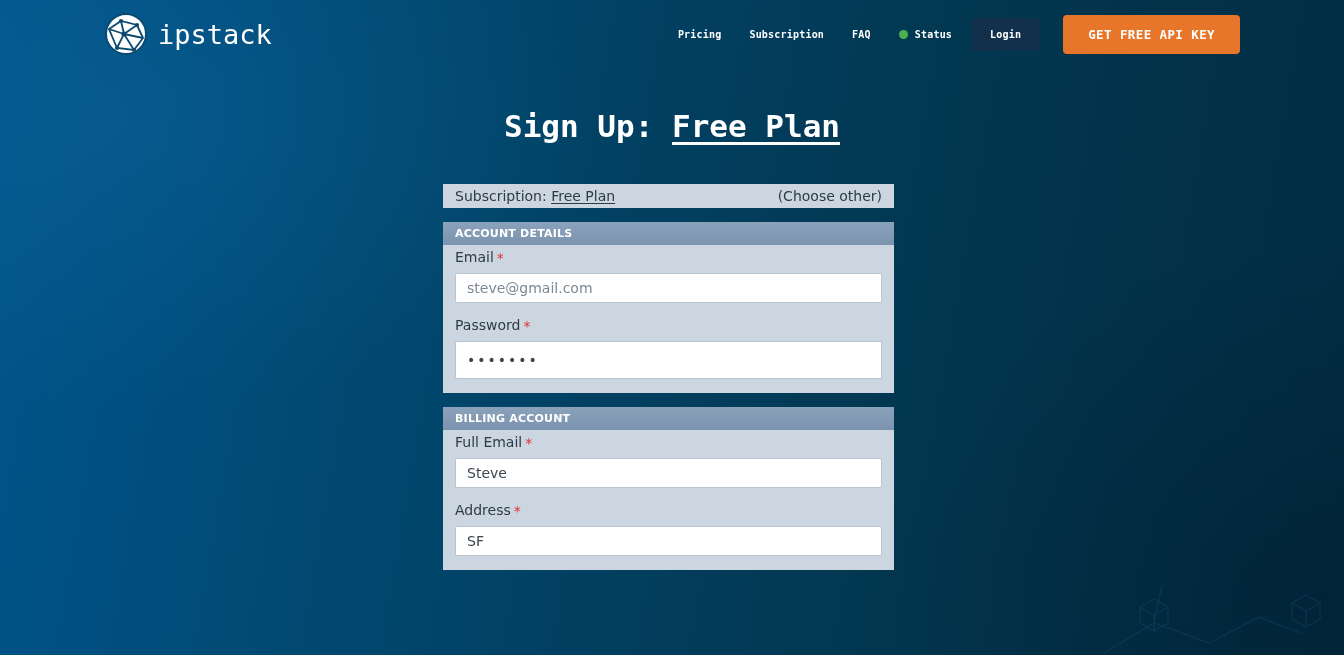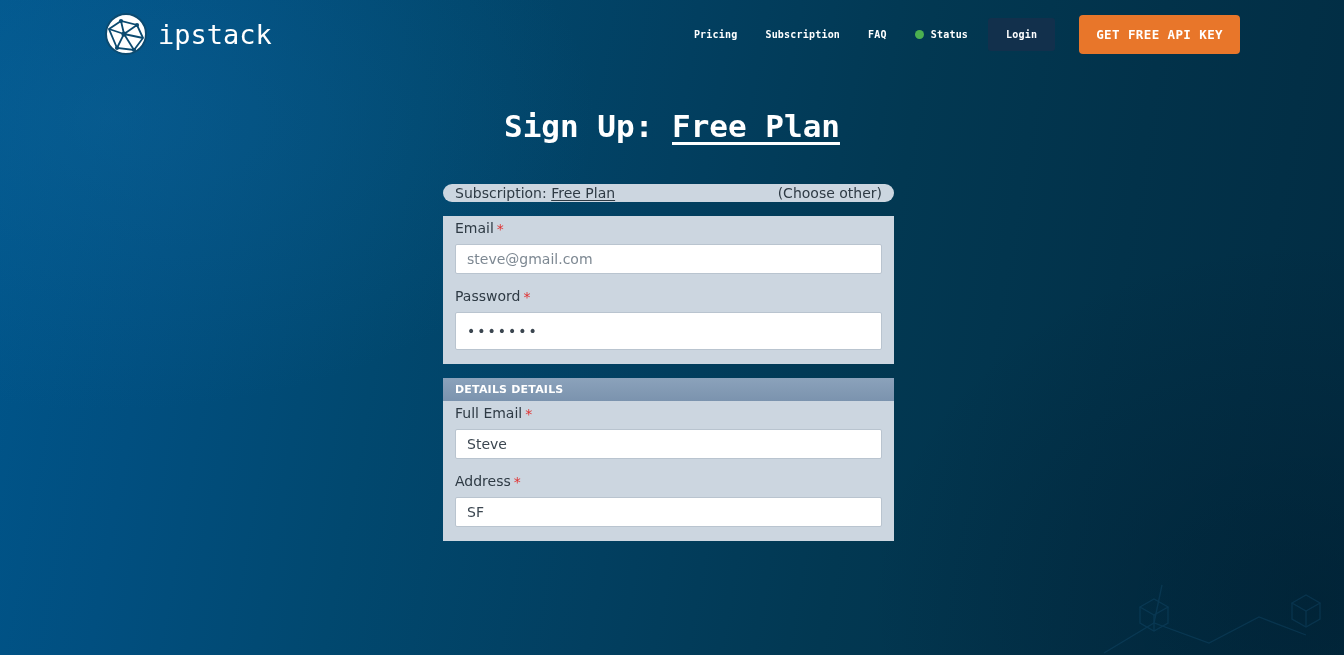--- a/index.html
+++ b/index.html
@@ -106,21 +106,21 @@
   }
   .nav-login {
     background: #12304c;
     border-radius: 3px;
     padding: 11px 18px;
     margin-left: 6px;
   }
   .nav-cta {
     background: #e8762a;
     border-radius: 4px;
-    padding: 12px 17px;
+    padding: 12px 25px;
     margin-left: 24px;
     font-size: 12.5px;
     letter-spacing: 0.4px;
     color: #ffffff;
   }
 
   
   .page-title {
     position: absolute;
     top: 108px;
@@ -142,27 +142,26 @@
   .form-wrap {
     position: absolute;
     left: 443px;
     top: 184px;
     width: 451px;
     z-index: 4;
   }
 
   .subscription-bar {
     background: #ccd6e0;
-    height: 18px;
+    height: 24px;
     display: flex;
     align-items: center;
     padding: 0 12px;
     font-size: 14px;
     color: #2e3a44;
-    border-radius: 10px;
   }
   .subscription-bar .sub-left { white-space: nowrap; }
   .subscription-bar .sub-plan {
     text-decoration: underline;
     text-underline-offset: 2px;
   }
   .subscription-bar .sub-right {
     margin-left: auto;
     white-space: nowrap;
   }
@@ -301,37 +300,38 @@
 </h1>
 
 <div class="form-wrap">
 
   <div class="subscription-bar">
     <span class="sub-left"><span>Subscription: </span><span class="sub-plan">Free Plan</span></span>
     <span class="sub-right">(Choose other)</span>
   </div>
 
   <div class="panel">
+    <div class="panel-header">ACCOUNT DETAILS</div>
     <div class="panel-body">
 
       <div class="field">
         <label class="field-label"><span>Email</span><span class="req">*</span></label>
         <input class="input muted" type="text" value="steve@gmail.com" style="">
       </div>
 
       <div class="field">
         <label class="field-label"><span>Password</span><span class="req">*</span></label>
         <div class="pw-dots">•••••••</div>
       </div>
 
     </div>
   </div>
 
   <div class="panel">
-    <div class="panel-header">DETAILS DETAILS</div>
+    <div class="panel-header">BILLING ACCOUNT</div>
     <div class="panel-body">
 
       <div class="field">
         <label class="field-label"><span>Full Email</span><span class="req">*</span></label>
         <div class="row-2">
           <input class="input filled" type="text" value="Steve" style="">
         </div>
       </div>
 
       <div class="field">

